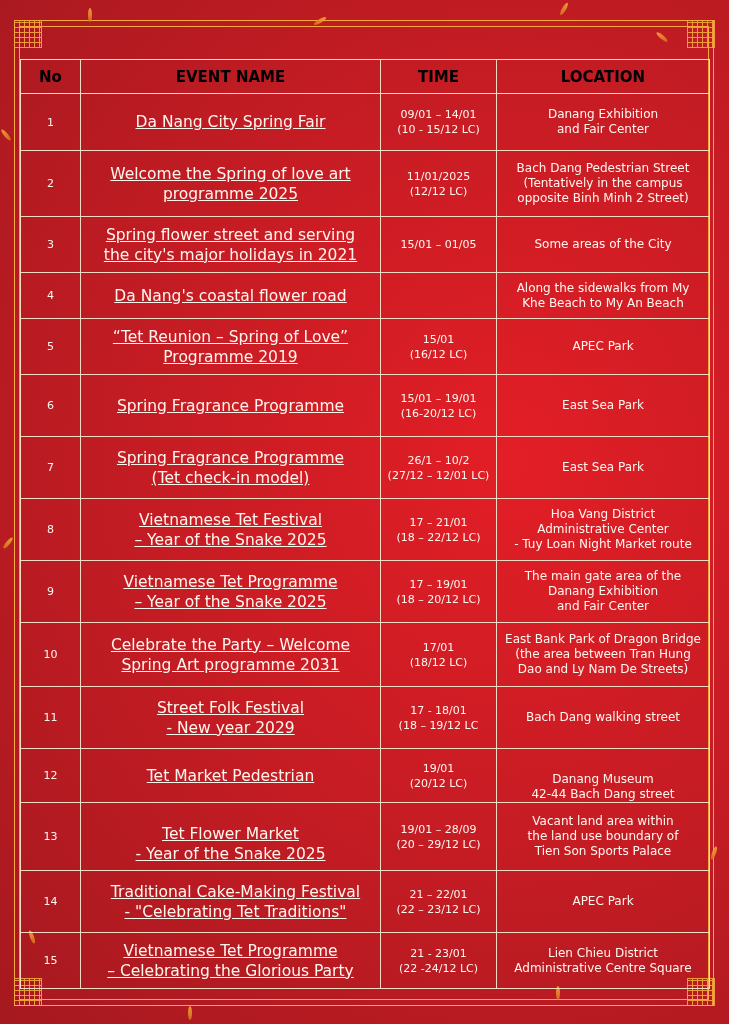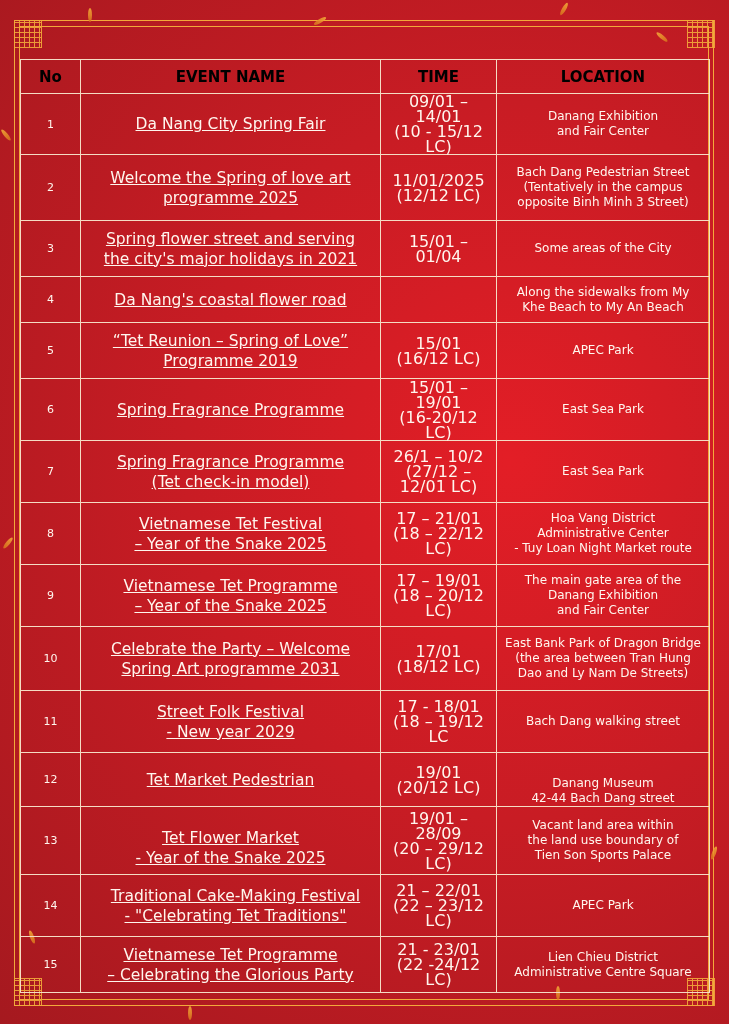--- a/index.html
+++ b/index.html
@@ -38,21 +38,21 @@
     }
     table.events th, table.events td {
       border: 1.5px solid #f5dcc4; text-align: center; vertical-align: middle;
       padding: 0 4px;
     }
     table.events th {
       color: #000000; font-weight: bold; font-size: 15px; height: 33px; text-align: center;
     }
     td.no { font-size: 11px; }
     td.name { text-align: left; font-size: 15.5px; line-height: 20px; padding-left: 14px; white-space: pre-line; text-decoration: underline; }
-    td.time { font-size: 16px; line-height: 15px; white-space: pre-line; }
+    td.time { font-size: 11px; line-height: 15px; white-space: pre-line; }
     td.loc { font-size: 12px; line-height: 15px; white-space: pre-line; }
     td.top { vertical-align: top; padding-top: 10px; }
   </style>
 </head>
 <body>
 
 <div class="frame-outer"></div>
 <div class="frame-inner"></div>
 <div class="corner tl"></div>
 <div class="corner tr"></div>
@@ -95,27 +95,27 @@
 and Fair Center</td>
     </tr>
     <tr style="height:66px">
       <td class="no">2</td>
       <td class="name">Welcome the Spring of love art
 programme 2025</td>
       <td class="time">11/01/2025
 (12/12 LC)</td>
       <td class="loc">Bach Dang Pedestrian Street
 (Tentatively in the campus
-opposite Binh Minh 3 Street)</td>
+opposite Binh Minh 2 Street)</td>
     </tr>
     <tr style="height:56px">
       <td class="no">3</td>
       <td class="name">Spring flower street and serving
 the city's major holidays in 2021</td>
-      <td class="time">15/01 – 01/04</td>
+      <td class="time">15/01 – 01/05</td>
       <td class="loc top">Some areas of the City</td>
     </tr>
     <tr style="height:46px">
       <td class="no top">4</td>
       <td class="name">Da Nang's coastal flower road</td>
       <td class="time"></td>
       <td class="loc">Along the sidewalks from My
 Khe Beach to My An Beach</td>
     </tr>
     <tr style="height:56px">

